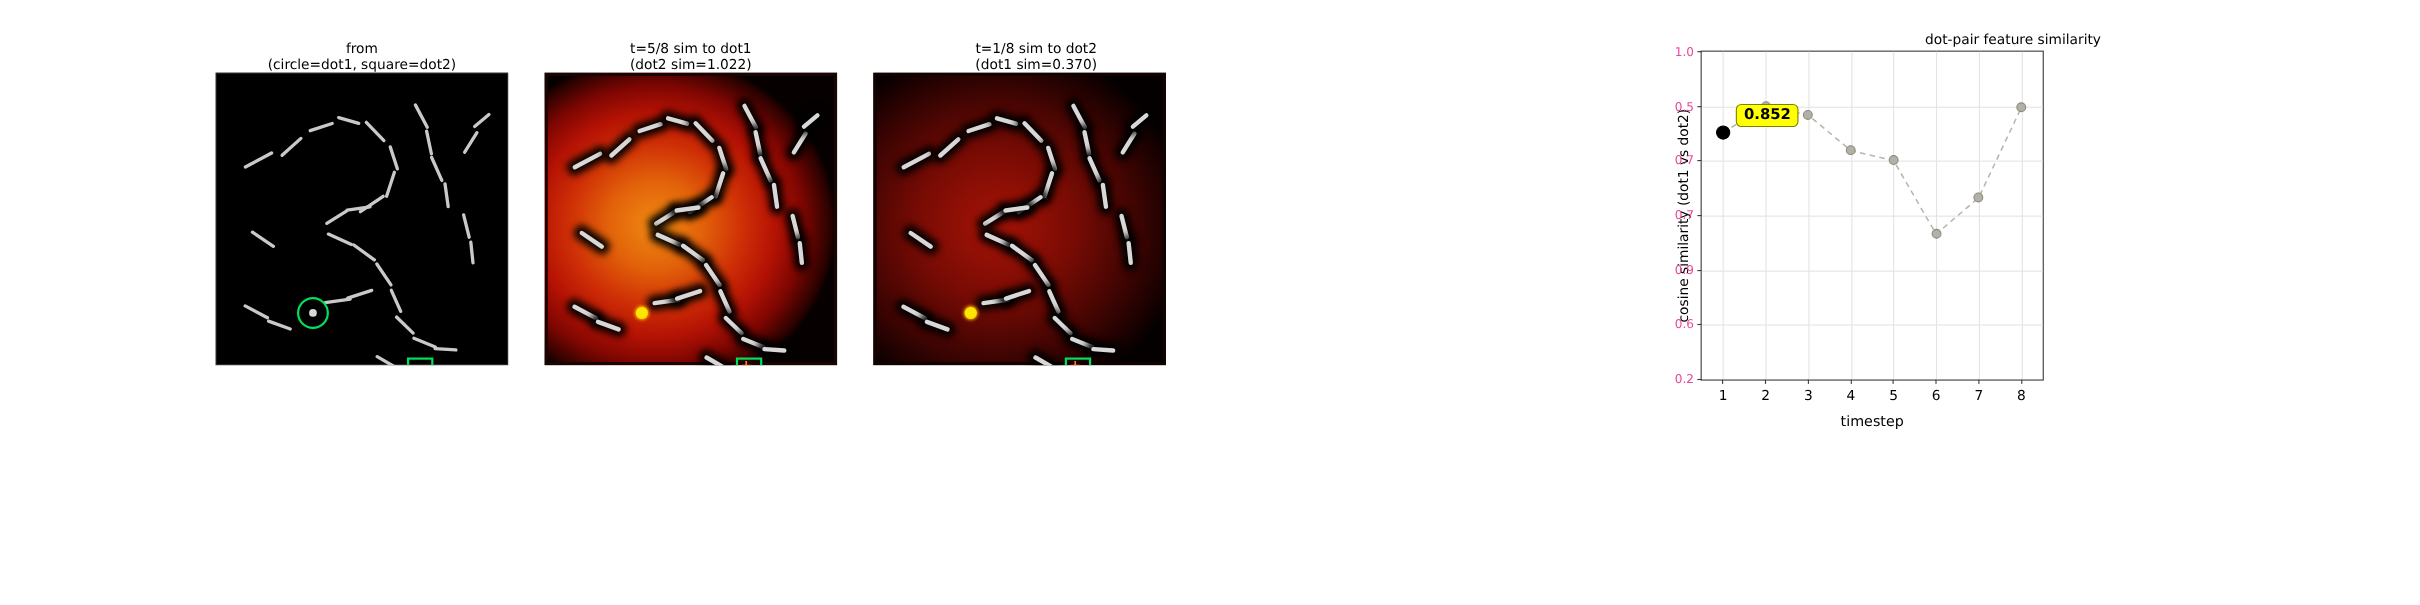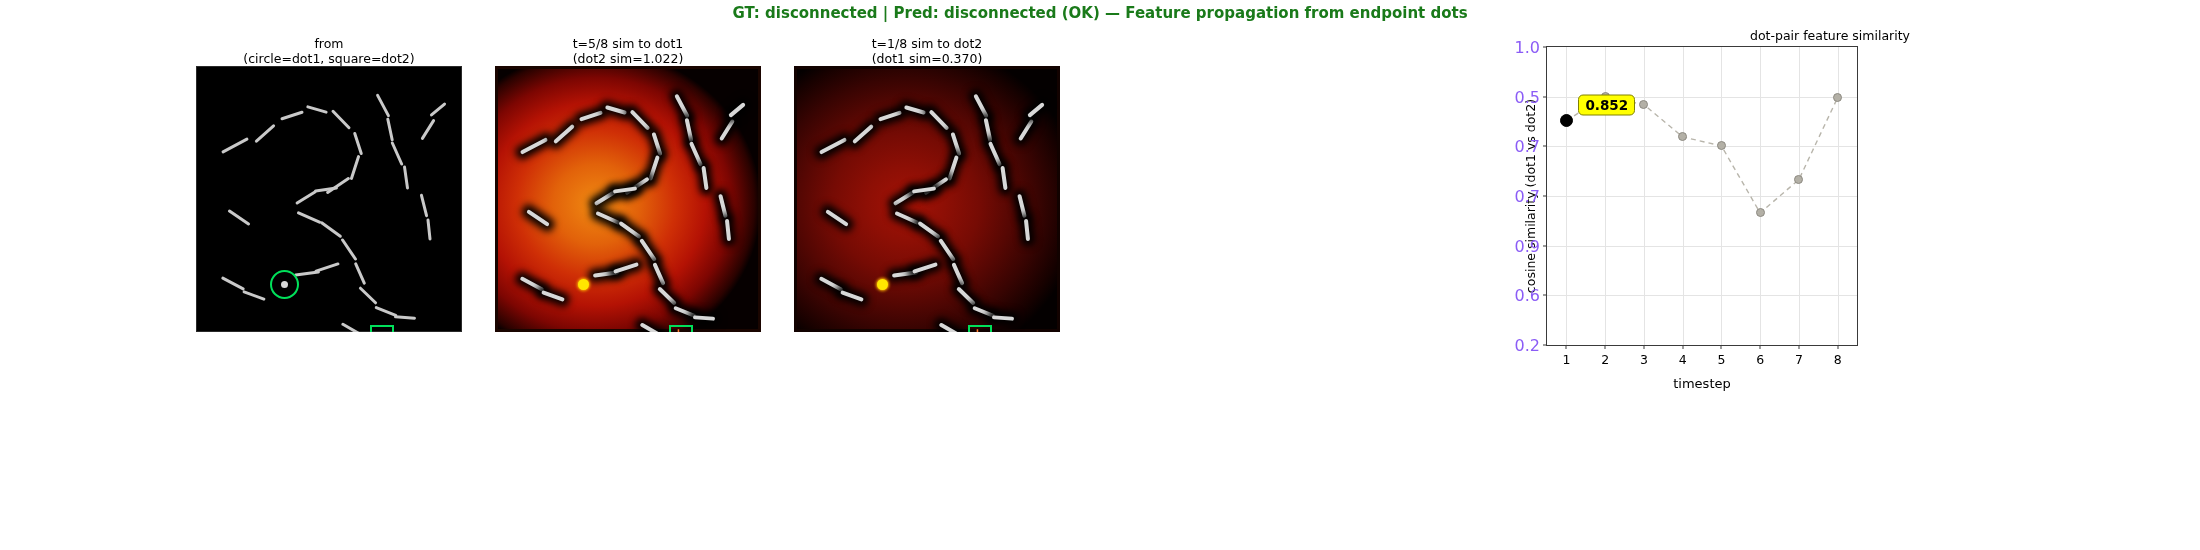--- a/index.html
+++ b/index.html
@@ -139,22 +139,22 @@
     position: absolute;
     background: #e4e4e4;
   }
   .gridline-h { left: 0; width: 100%; height: 1px; }
   .gridline-v { top: 0; height: 100%; width: 1px; }
   .ytick-label {
     position: absolute;
     right: 100%;
     transform: translateY(-50%);
     padding-right: 7px;
-    font-size: 16px;
-    color: #8b5cf6;
+    font-size: 11px;
+    color: #ec4899;
     white-space: nowrap;
   }
   .ytick-mark {
     position: absolute;
     right: 100%;
     width: 4px;
     height: 1px;
     background: #3a3a3a;
     transform: translateY(-50%);
   }
@@ -229,21 +229,20 @@
     color: #000;
     white-space: nowrap;
     transform: translate(0, -50%);
   }
 </style>
 </head>
 <body>
 
 <div class="figure">
 
-  <div class="suptitle">GT: disconnected | Pred: disconnected (OK)  — Feature propagation from endpoint dots</div>
 
   <div class="panel" style="left:196px; top:66px; width:266px; height:266px;">
     <div class="panel-title">
       <span>from</span>
       <span class="l2">(circle=dot1, square=dot2)</span>
     </div>
     <div class="img-box imgA frameA" style="width:266px; height:266px;">
       <div class="stroke" style="left:24px;  top:78px;  width:30px; height:3px; transform:rotate(-28deg);"></div>
       <div class="stroke" style="left:56px;  top:66px;  width:26px; height:3px; transform:rotate(-42deg);"></div>
       <div class="stroke" style="left:84px;  top:48px;  width:24px; height:3px; transform:rotate(-18deg);"></div>
@@ -328,21 +327,21 @@
       <div class="stroke" style="left:216px; top:138px; width:24px; height:4px; transform:rotate(76deg);"></div>
       <div class="stroke" style="left:222px; top:162px; width:22px; height:4px; transform:rotate(84deg);"></div>
       <div class="stroke" style="left:144px; top:262px; width:24px; height:4px; transform:rotate(30deg);"></div>
 
       <div class="dot-core" style="left:83px; top:213px; width:11px; height:11px; background:#ffe600; box-shadow:0 0 3px 1px #ffb300;"></div>
       <div class="plus-marker" style="left:178px; top:260px;">+</div>
       <div class="square-marker" style="left:174px; top:259px; width:24px; height:24px;"></div>
     </div>
   </div>
 
-  <div class="panel" style="left:794px; top:66px; width:266px; height:266px;">
+  <div class="panel" style="left:794px; top:66px; width:266px; height:266px;padding-left:30px;">
     <div class="panel-title">
       <span>t=1/8  sim to dot2</span>
       <span class="l2">(dot1 sim=0.370)</span>
     </div>
     <div class="img-box imgC frameC" style="width:266px; height:266px;">
       <div class="stroke" style="left:24px;  top:78px;  width:30px; height:4px; transform:rotate(-28deg);"></div>
       <div class="stroke" style="left:56px;  top:66px;  width:26px; height:4px; transform:rotate(-42deg);"></div>
       <div class="stroke" style="left:84px;  top:48px;  width:24px; height:4px; transform:rotate(-18deg);"></div>
       <div class="stroke" style="left:110px; top:42px;  width:22px; height:4px; transform:rotate(16deg);"></div>
       <div class="stroke" style="left:132px; top:52px;  width:26px; height:4px; transform:rotate(46deg);"></div>

